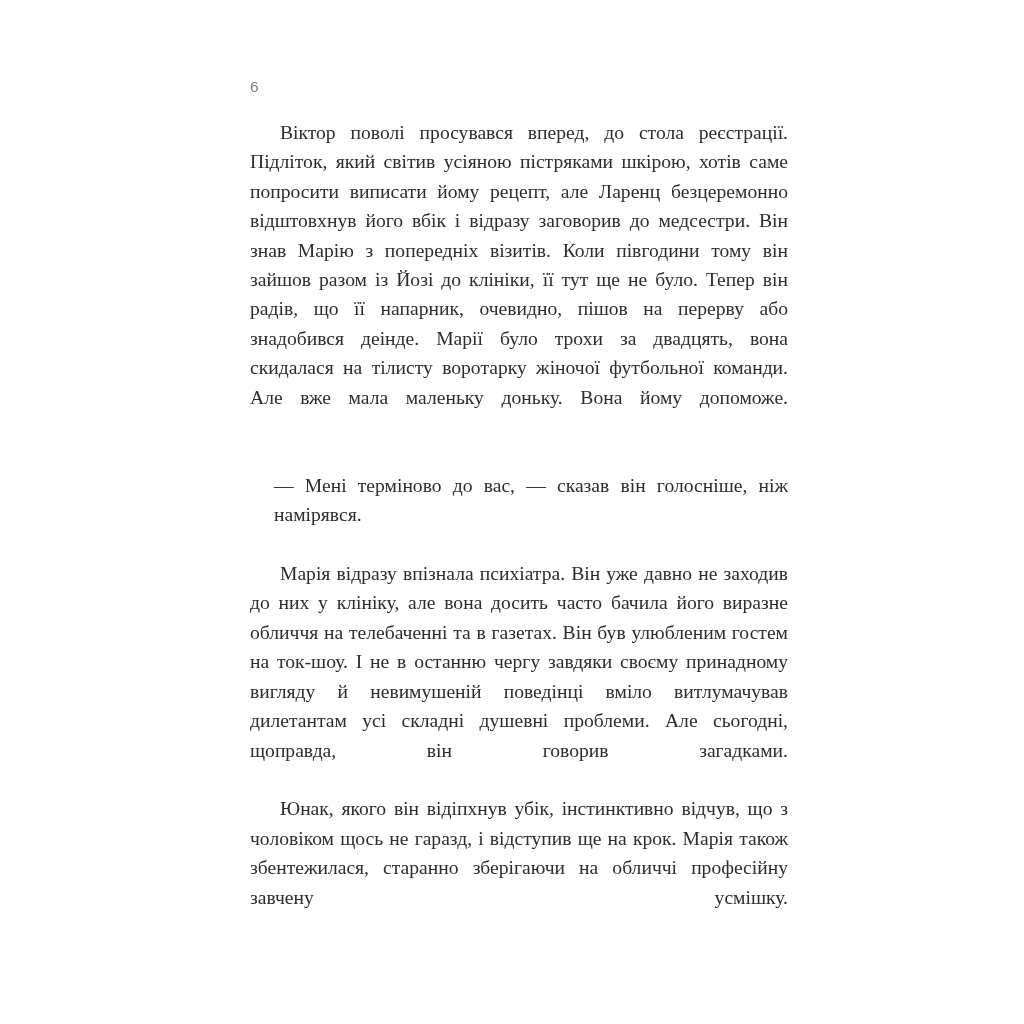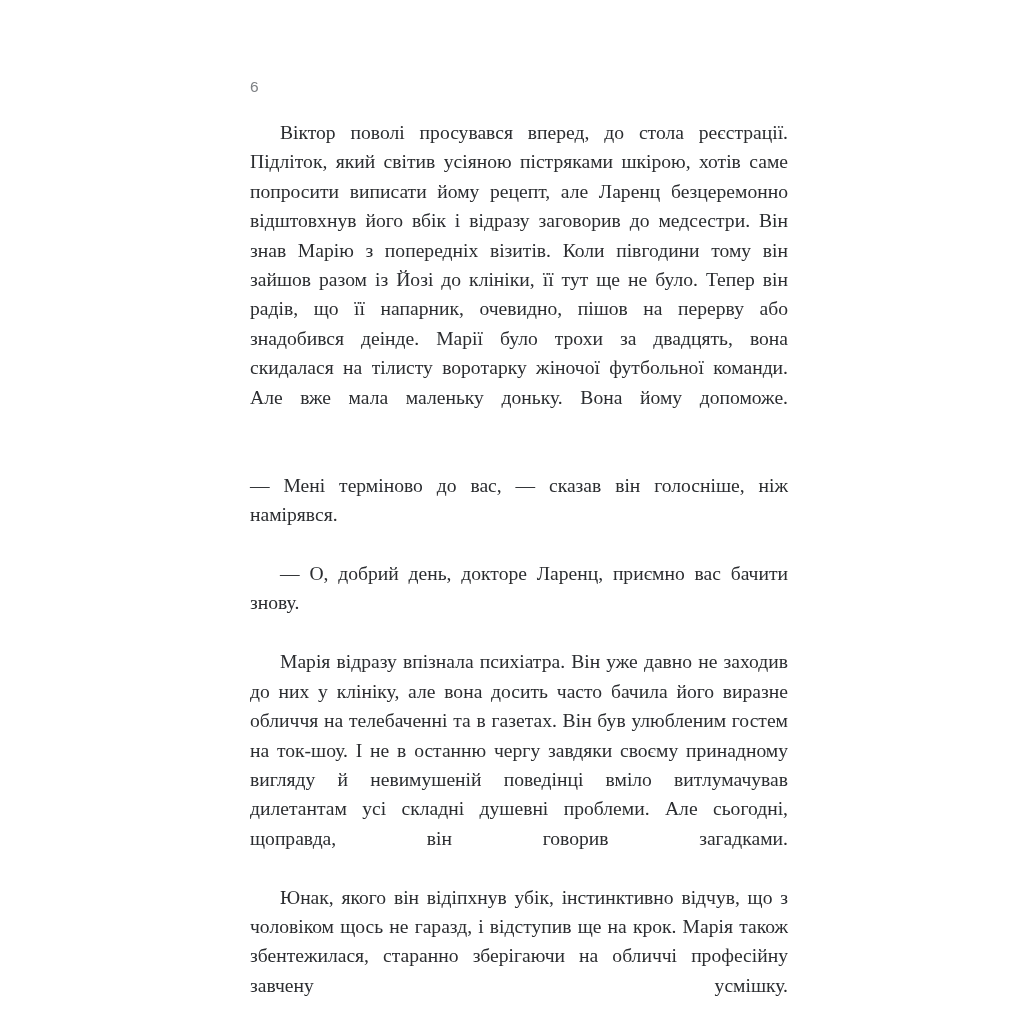--- a/index.html
+++ b/index.html
@@ -66,38 +66,38 @@
   }
 
   
   .block-gap {
     height: 29.4px;
   }
 
   
   .para.flush {
     text-indent: 0;
+    margin-left: 24px;
   }
 </style>
 </head>
 <body>
 
 <div class="page">
 
   <div class="folio">6</div>
 
   <div class="text-column">
 
     <p class="para">Віктор поволі просувався вперед, до стола реєстрації. Підліток, який світив усіяною пістряками шкірою, хотів саме попросити виписати йому рецепт, але Ларенц безцеремонно відштовхнув його вбік і відразу заговорив до медсестри. Він знав Марію з попередніх візитів. Коли півгодини тому він зайшов разом із Йозі до клініки, її тут ще не було. Тепер він радів, що її напарник, очевидно, пішов на перерву або знадобився деінде. Марії було трохи за двадцять, вона скидалася на тілисту воротарку жіночої футбольної команди. Але вже мала маленьку доньку. Вона йому допоможе.</p>
 
     <div class="block-gap"></div>
 
     <p class="para flush">— Мені терміново до вас, — сказав він голосніше, ніж намірявся.</p>
 
-    <p class="para">— О, добрий день, докторе Ларенц, приємно вас бачити знову.</p>
 
     <p class="para">Марія відразу впізнала психіатра. Він уже давно не заходив до них у клініку, але вона досить часто бачила його виразне обличчя на телебаченні та в газетах. Він був улюбленим гостем на ток-шоу. І не в останню чергу завдяки своєму принадному вигляду й невимушеній поведінці вміло витлумачував дилетантам усі складні душевні проблеми. Але сьогодні, щоправда, він говорив загадками.</p>
 
 
     <p class="para">Юнак, якого він відіпхнув убік, інстинктивно відчув, що з чоловіком щось не гаразд, і відступив ще на крок. Марія також збентежилася, старанно зберігаючи на обличчі професійну завчену усмішку.</p>
 
   </div>
 </div>
 
 </body></html>

